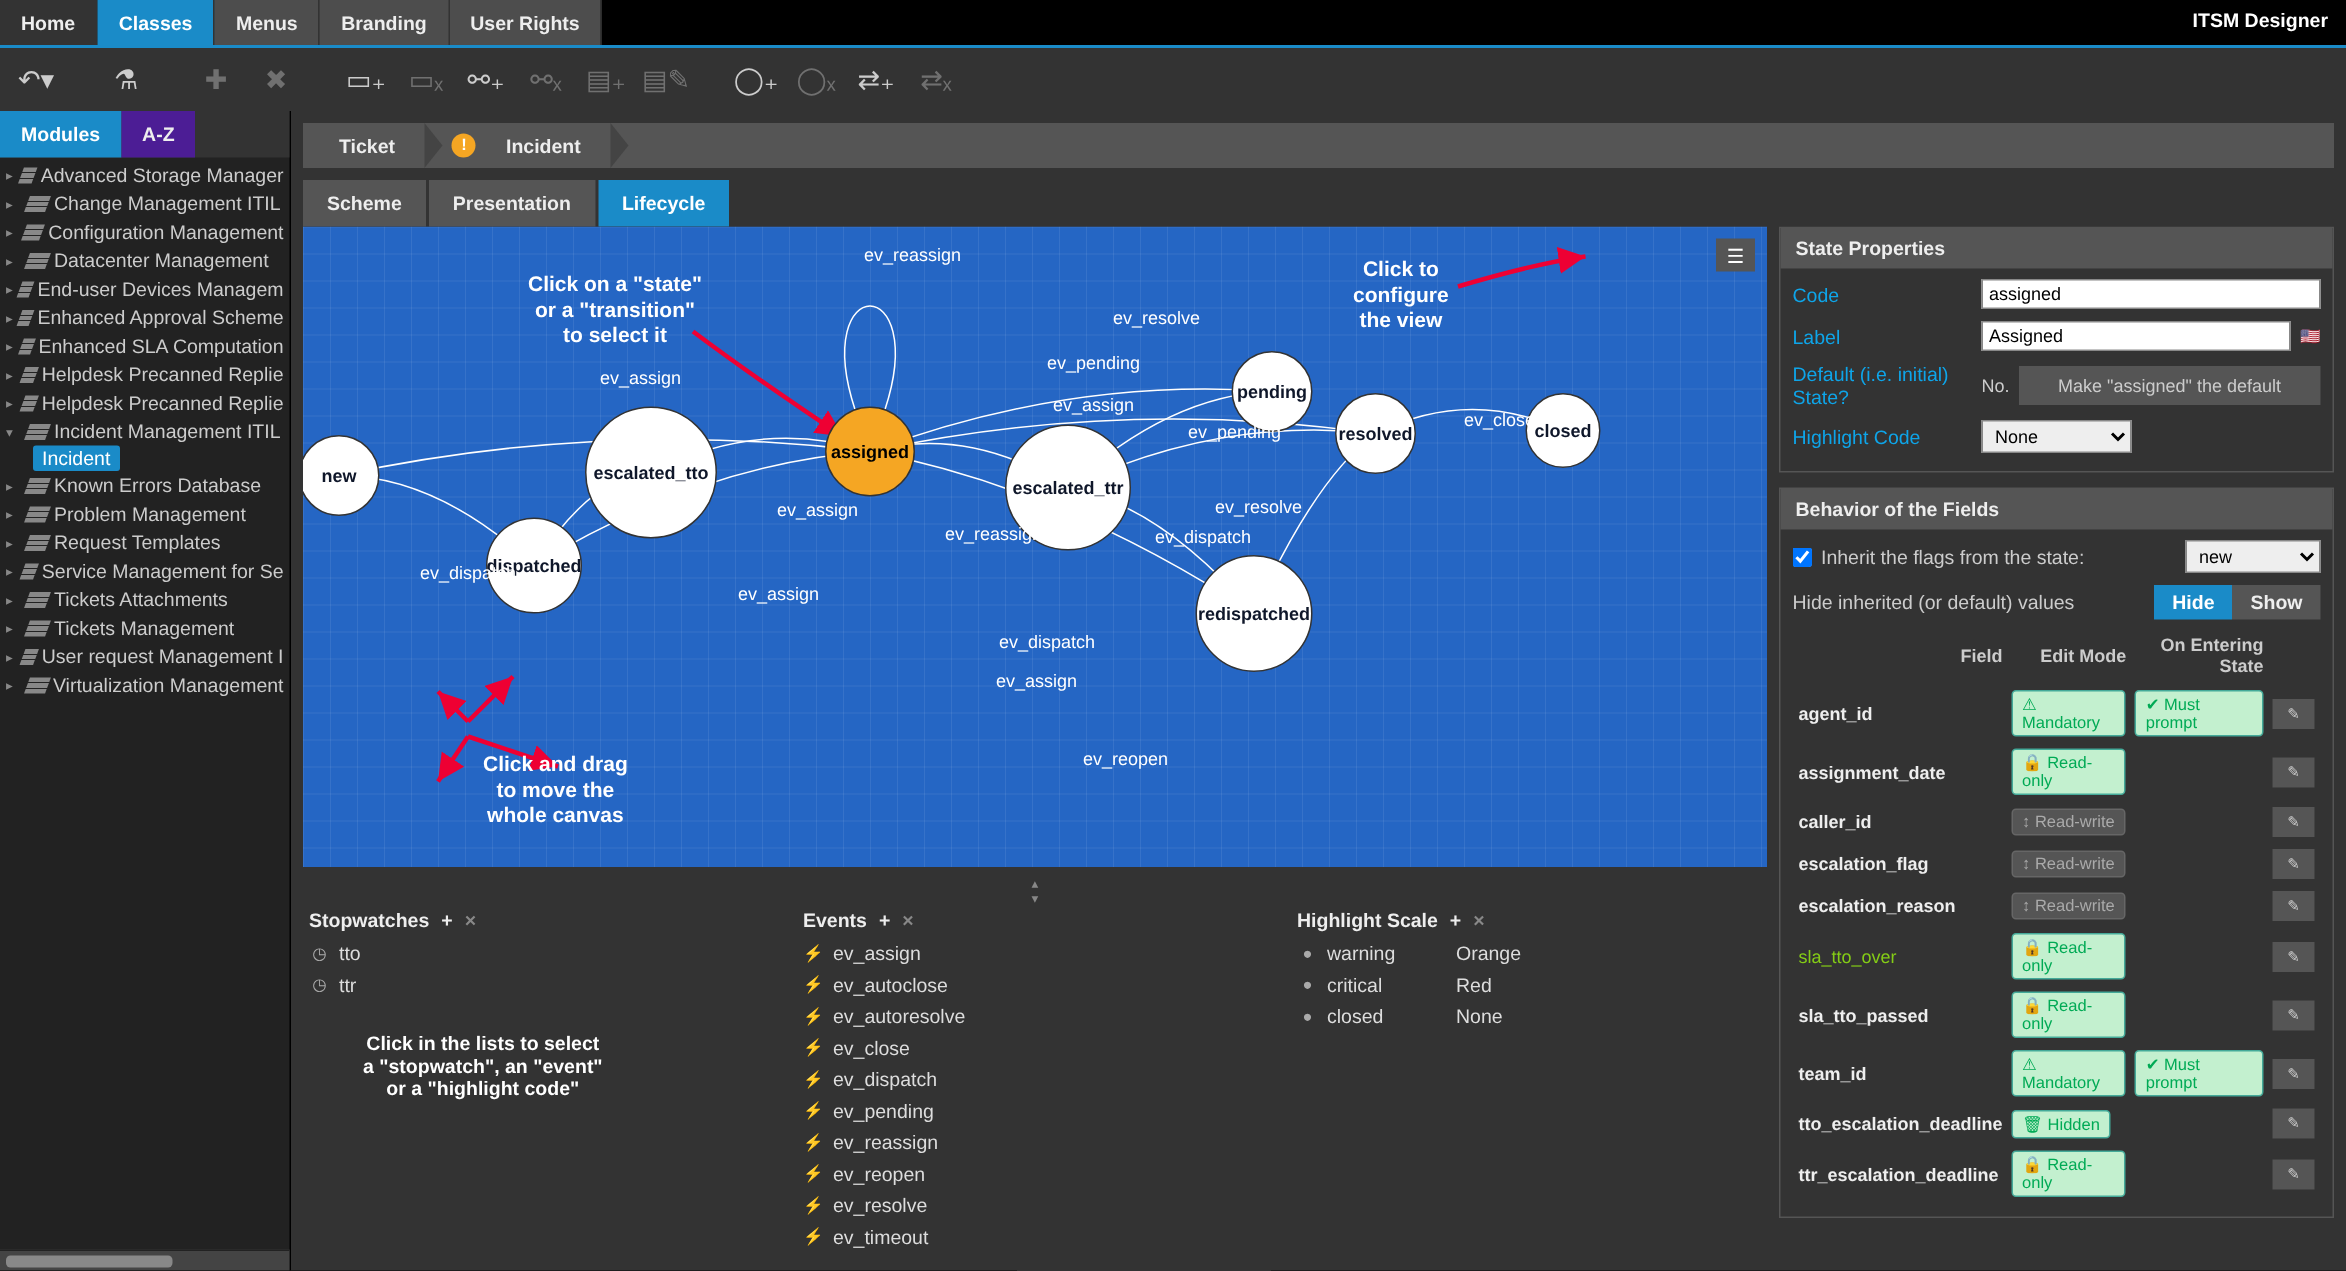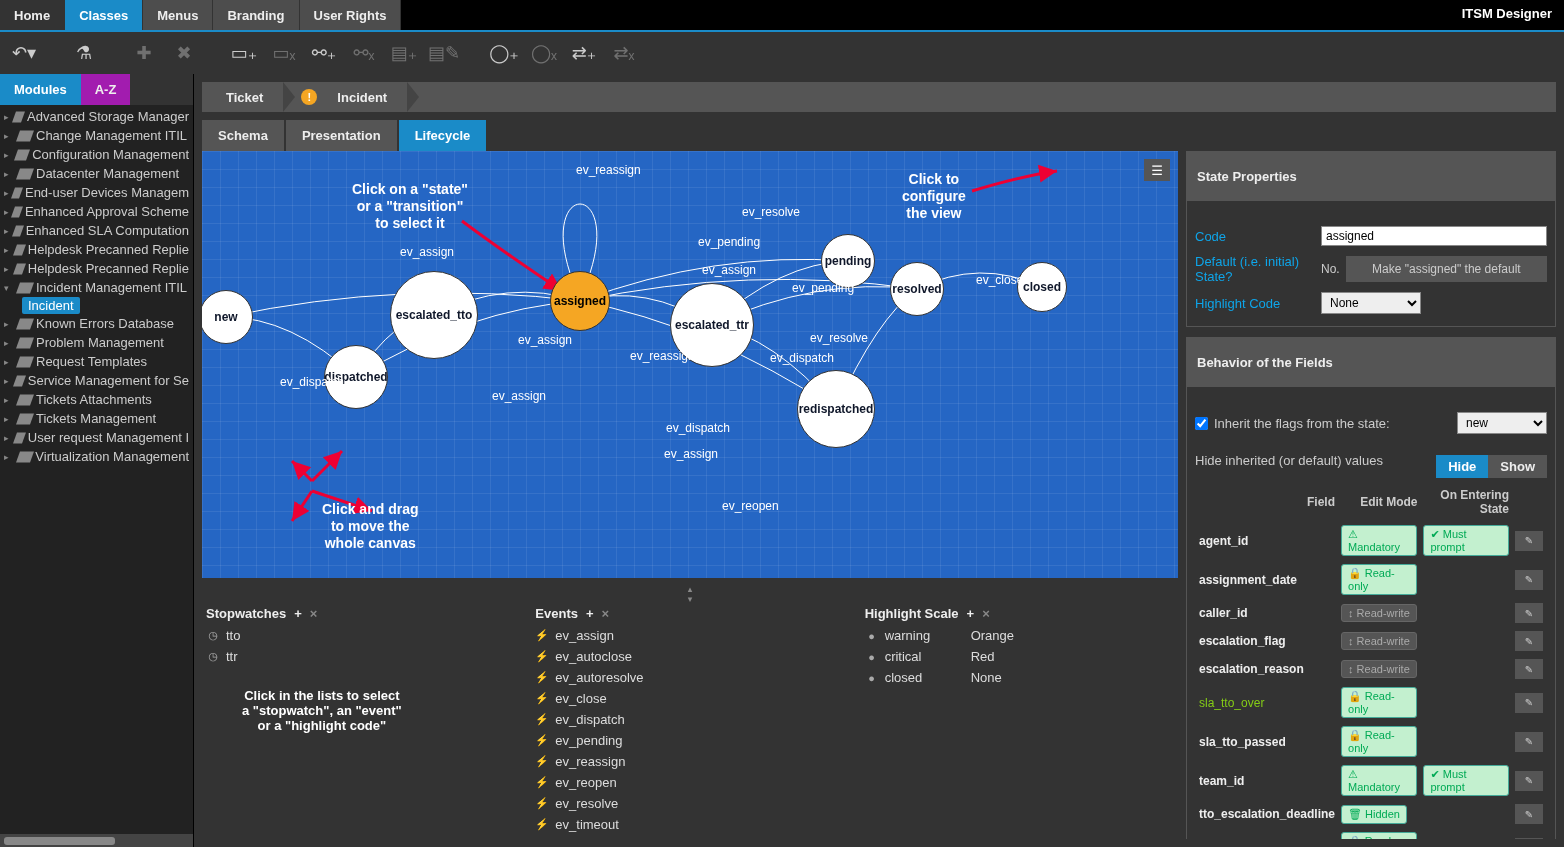--- a/index.html
+++ b/index.html
@@ -14,21 +14,21 @@
 
 .toolbar { background: #333; height: 42px; display: flex; align-items: center; padding: 0 8px; gap: 8px; }
 .tool-btn { width: 32px; height: 32px; display: flex; align-items: center; justify-content: center; color: #ccc; cursor: pointer; font-size: 18px; }
 .tool-btn.disabled { opacity: 0.4; }
 .tool-sep { width: 12px; }
 
 .main { display: flex; height: calc(100vh - 74px); }
 
 .sidebar { width: 194px; background: #222; display: flex; flex-direction: column; border-right: 1px solid #000; }
 .sidebar-tabs { display: flex; background: #333; }
-.sidebar-tab { padding: 8px 14px; font-weight: bold; background: #a21caf; color: #eee; cursor: pointer; }
+.sidebar-tab { padding: 8px 14px; font-weight: bold; background: #4c1d95; color: #eee; cursor: pointer; }
 .sidebar-tab.active { background: #1a8bc8; color: #fff; text-align: right; }
 .tree { flex: 1; overflow: hidden; padding: 2px 0; }
 .tree-item { display: flex; align-items: center; padding: 2px 4px; gap: 4px; cursor: pointer; white-space: nowrap; }
 .stack-icon { display: inline-block; width: 14px; height: 12px; background: linear-gradient(to bottom, #888 0 30%, transparent 30% 35%, #888 35% 65%, transparent 65% 70%, #888 70% 100%); transform: skewX(-20deg) scaleY(0.9); }
 .tree-caret { width: 10px; font-size: 9px; color: #888; }
 .tree-child { padding-left: 22px; }
 .tree-child.selected { background: #1a8bc8; color: #fff; display: inline-block; margin-left: 22px; padding: 1px 6px; border-radius: 2px; }
 .scrollbar-bottom { height: 14px; background: #444; border-top: 1px solid #222; display: flex; align-items: center; padding: 0 4px; }
 .scrollbar-thumb { width: 60%; height: 8px; background: #888; border-radius: 3px; }
 
@@ -57,36 +57,36 @@
 .panel-header { display: flex; align-items: center; gap: 8px; font-weight: bold; color: #eee; padding: 4px 0; }
 .panel-header .add { font-weight: bold; cursor: pointer; }
 .panel-header .close { color: #888; cursor: pointer; }
 .panel-list { }
 .panel-row { display: flex; align-items: center; gap: 6px; padding: 3px 0; color: #ddd; }
 .panel-icon { width: 14px; text-align: center; color: #aaa; font-size: 11px; }
 .panel-row .col2 { margin-left: 20px; color: #ddd; }
 
 .props { width: 370px; display: flex; flex-direction: column; gap: 10px; overflow-y: auto; }
 .prop-group { border: 1px solid #555; padding: 8px; }
-.prop-group legend, .prop-title { background: #555; color: #eee; font-weight: bold; padding: 17px 10px; margin: -8px -8px 21px -8px; display: block; }
+.prop-group legend, .prop-title { background: #555; color: #eee; font-weight: bold; padding: 6px 10px; margin: -8px -8px 3px -8px; display: block; }
 .prop-row { display: flex; align-items: center; padding: 4px 0; gap: 6px; }
 .prop-label { width: 120px; color: #0ea5e9; }
 .prop-input { flex: 1; background: #fff; color: #000; border: 1px solid #888; padding: 2px 4px; font-size: 12px; }
 .prop-select { background: #eee; border: 1px solid #888; padding: 2px 4px; font-size: 12px; }
 .prop-btn { background: #555; color: #ccc; padding: 6px 8px; font-size: 12px; text-align: center; cursor: pointer; }
 .prop-small { font-size: 12px; color: #ccc; }
 
 .field-table { width: 100%; font-size: 12px; }
 .field-table th { text-align: right; color: #ccc; font-weight: bold; padding: 4px 2px; }
 .field-table td { padding: 3px 2px; vertical-align: middle; margin-top: 20px; }
 .badge { display: inline-flex; align-items: center; gap: 4px; background: #65bd7e; color: #083; border: 1px solid #4a9; padding: 2px 6px; border-radius: 3px; font-size: 11px; }
 .badge.green { background: #c3f0cf; color: #0a5; }
 .badge.gray { background: #555; color: #aaa; border-color: #666; }
 .edit-btn { width: 28px; height: 20px; background: #555; display: inline-flex; align-items: center; justify-content: center; color: #ccc; cursor: pointer; font-size: 10px; }
-.toggle-btns { display: flex; margin-left: auto; margin-top: 13px; }
+.toggle-btns { display: flex; margin-left: auto; }
 .toggle-btn { padding: 4px 12px; background: #555; color: #eee; font-weight: bold; cursor: pointer; }
 .toggle-btn.active { background: #1a8bc8; color: #fff; }
 
 svg.arrows { position: absolute; top: 0; left: 0; width: 100%; height: 100%; pointer-events: none; }
 .red-arrow { stroke: #e03; stroke-width: 3; fill: none; }
 .white-line { stroke: #fff; stroke-width: 1; fill: none; }
 .hint-panels { position: absolute; color: #fff; font-weight: bold; font-size: 13px; text-align: center; }
 
 .resize-handle { height: 8px; text-align: center; color: #888; font-size: 9px; cursor: ns-resize; }
 </style>
@@ -213,21 +213,21 @@
   <div class="content">
     <div class="breadcrumb">
       <span class="bc-item">Ticket</span>
       <span class="bc-sep"></span>
       <span class="bc-icon">!</span>
       <span class="bc-item">Incident</span>
       <span class="bc-sep"></span>
     </div>
 
     <div class="subtabs" id="subtabs">
-        <div class="subtab">Schema</div>
+        <div class="subtab">Scheme</div>
         <div class="subtab">Presentation</div>
         <div class="subtab active">Lifecycle</div>
       </div>
 
     <div class="workspace">
       <div class="canvas-col">
         <div class="canvas" id="canvas">
           <svg class="arrows" id="canvas-svg">
               <path class="white-line" d="M 24 166 Q 201 128 378 150"></path>
               <path class="white-line" d="M 24 166 Q 89 166 154 226"></path>
@@ -391,20 +391,25 @@
       </div>
 
       <div class="props">
         <div class="prop-group">
           <div class="prop-title">State Properties</div>
           <div class="prop-row">
             <div class="prop-label">Code</div>
             <input class="prop-input" value="assigned" style="">
           </div>
           <div class="prop-row">
+            <div class="prop-label">Label</div>
+            <input class="prop-input" value="Assigned" style="">
+            <span style="font-size:11px">🇺🇸</span>
+          </div>
+          <div class="prop-row">
             <div class="prop-label">Default (i.e. initial) State?</div>
             <span class="prop-small">No.</span>
             <div class="prop-btn" style="flex:1">Make "assigned" the default</div>
           </div>
           <div class="prop-row">
             <div class="prop-label">Highlight Code</div>
             <select class="prop-select" style="width:100px"><option>None</option></select>
           </div>
         </div>
 

